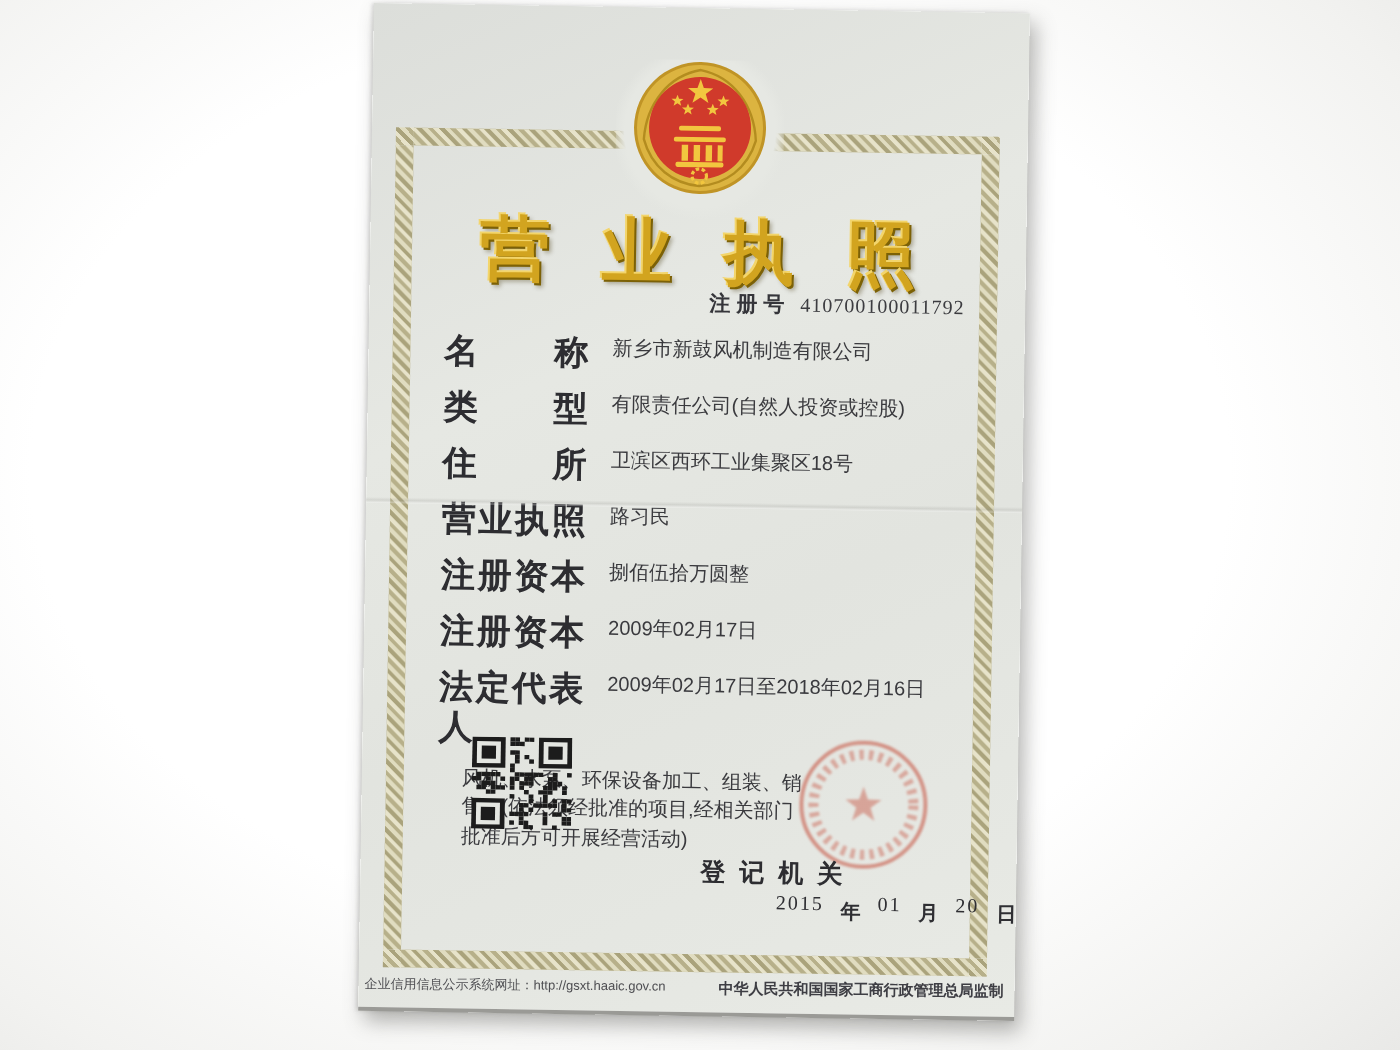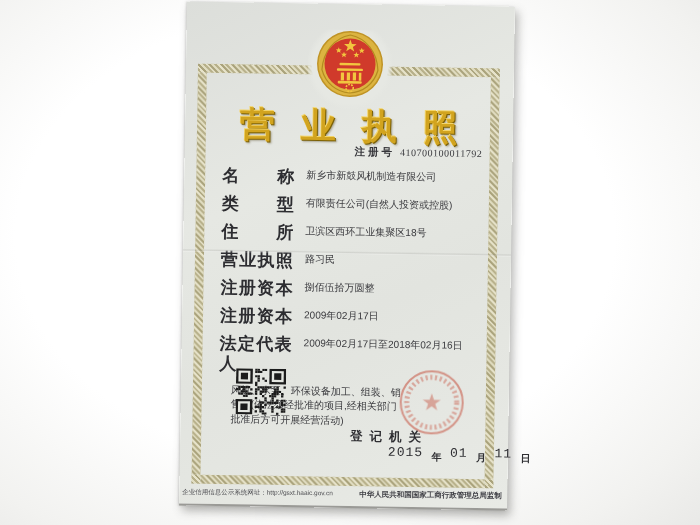--- a/index.html
+++ b/index.html
@@ -46,21 +46,21 @@
   .flabel{
     display:inline-block;width:72px;flex-shrink:0;
     font-size:17px;font-weight:bold;color:#2d2d31;
     text-align:justify;text-align-last:justify;line-height:1.15;
   }
   .fvalue{margin-left:12px;font-size:10px;color:#3a3a3e;line-height:1.45;width:176px;padding-top:1px;}
   .qr{position:absolute;left:55px;top:366px;width:50px;height:46px;}
   .seal{position:absolute;left:216px;top:362px;width:70px;height:70px;opacity:.62;filter:blur(.4px);}
   .registrar{position:absolute;left:170px;top:424px;font-size:12.5px;font-weight:bold;color:#2d2d31;letter-spacing:7px;white-space:nowrap;}
   .issue-date{position:absolute;left:208px;top:440px;color:#2f2f33;white-space:nowrap;}
-  .issue-date .num{font-family:Liberation Mono, monospace;font-size:13px;position:relative;top:-3px;letter-spacing:1px;}
+  .issue-date .num{font-family:Liberation Serif, serif;font-size:10px;position:relative;top:-3px;letter-spacing:1px;}
   .issue-date .unit{font-size:10px;font-weight:bold;position:relative;top:1px;margin:0 4px;}
   .paper-footer{
     position:absolute;left:3px;right:6px;bottom:7px;
     display:flex;justify-content:space-between;align-items:baseline;
   }
   .pf-left{font-size:6.5px;color:#4e4e52;transform:rotate(-.4deg);}
   .pf-right{font-size:7.5px;color:#3e3e44;font-weight:bold;transform:rotate(-.4deg);}
 </style>
 </head>
 <body>
@@ -258,21 +258,21 @@
     <path d="M35 26 L37.2 32.4 L44 32.5 L38.6 36.5 L40.6 43 L35 39 L29.4 43 L31.4 36.5 L26 32.5 L32.8 32.4 Z" fill="#c9604f" opacity=".8"></path>
   </svg>
 
   <div class="registrar">登记机关</div>
 
   <div class="issue-date">
     <span class="num">2015</span>
     <span class="unit">年</span>
     <span class="num">01</span>
     <span class="unit">月</span>
-    <span class="num">11</span>
+    <span class="num">20</span>
     <span class="unit">日</span>
   </div>
 
   <div class="paper-footer">
     <span class="pf-left">企业信用信息公示系统网址：http://gsxt.haaic.gov.cn</span>
     <span class="pf-right">中华人民共和国国家工商行政管理总局监制</span>
   </div>
 
 </div>
 

